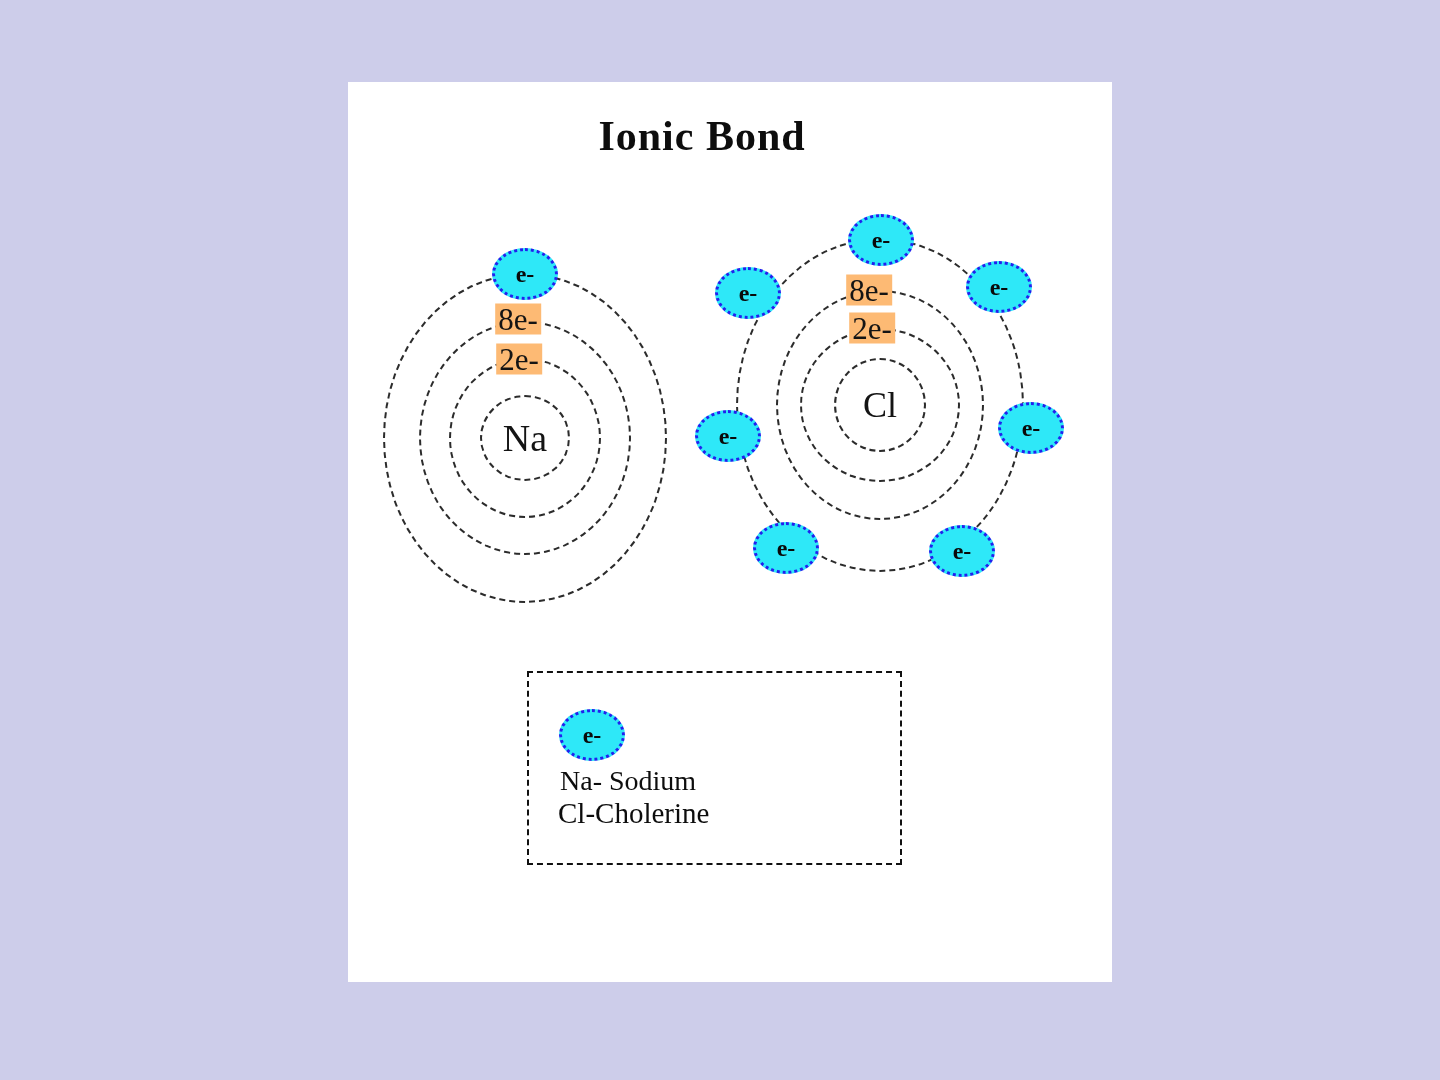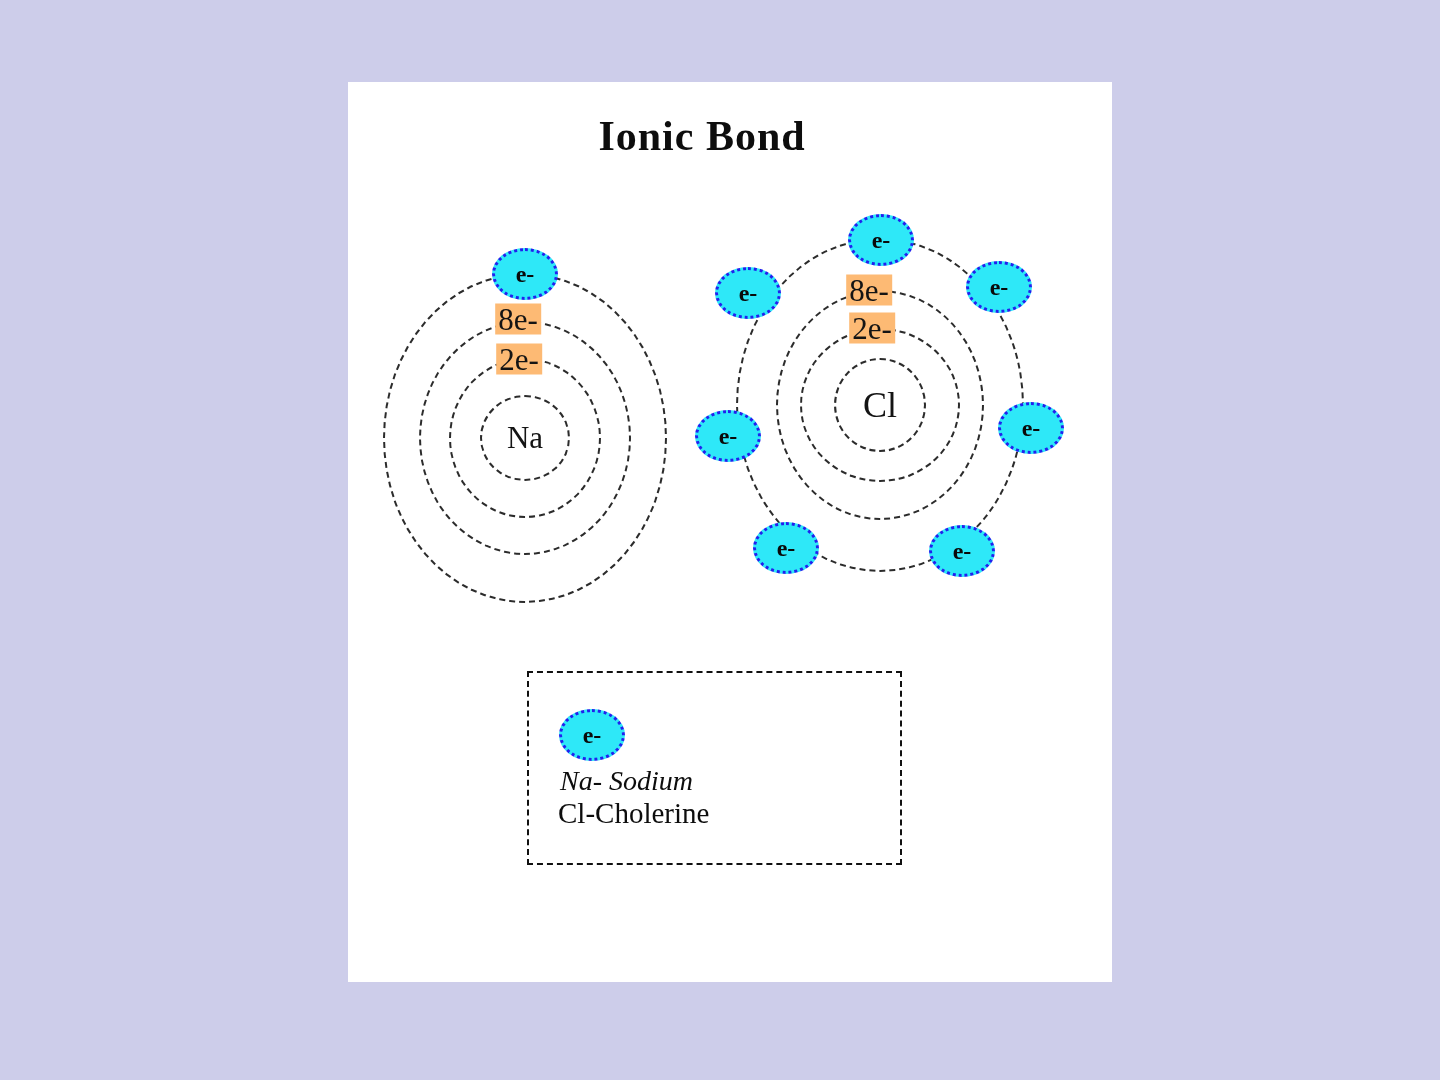--- a/index.html
+++ b/index.html
@@ -42,21 +42,21 @@
     border: 2px dashed #2b2b2b;
     border-radius: 50%;
     box-sizing: border-box;
   }
   .nucleus {
     display: flex;
     align-items: center;
     justify-content: center;
   }
   .symbol {
-    font-size: 31px;
+    font-size: 38px;
     color: #141414;
   }
   .shell-label {
     position: absolute;
     transform: translate(-50%, -50%);
     background: #fdba74;
     padding: 0 3px;
     font-size: 31px;
     line-height: 1;
     color: #141414;
@@ -87,21 +87,21 @@
     border: 2px dashed #111;
     box-sizing: border-box;
   }
   .legend-text {
     position: absolute;
     line-height: 1;
     color: #0d0d0d;
     white-space: nowrap;
   }
   .legend-meaning { left: 104px; top: 48px; font-size: 29px; }
-  .legend-na      { left: 31px;  top: 94px; font-size: 28px; font-style: italic; }
+  .legend-na      { left: 31px;  top: 94px; font-size: 28px; }
   .legend-cl      { left: 29px;  top: 126px; font-size: 29px; }
   .legend-electron { left: 30px; top: 36px; }
 </style>
 </head>
 <body>
 
 <div class="stage">
   <div class="page">
 
     <h1 class="title">Ionic Bond</h1>

